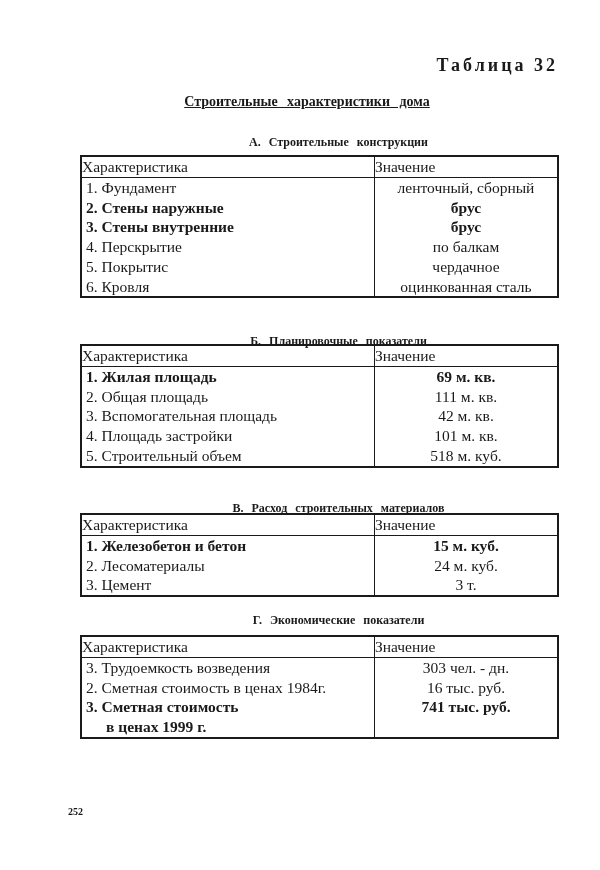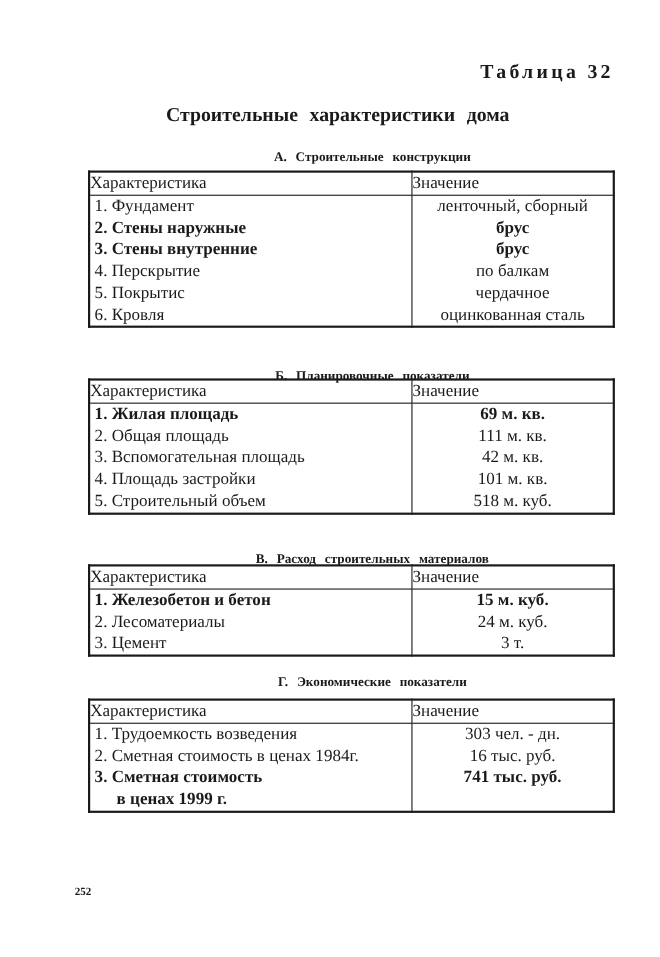--- a/index.html
+++ b/index.html
@@ -22,25 +22,26 @@
       font-size: 18px;
       font-weight: bold;
       letter-spacing: 3px;
     }
     .page-title {
       position: absolute;
       top: 94px;
       left: 0;
       width: 600px;
       text-align: center;
-      font-size: 18px;
+      font-size: 14px;
       font-weight: bold;
       word-spacing: 6px;
       padding-left: 14px;
       box-sizing: border-box;
+      text-decoration: underline;
     }
     .section {
       position: absolute;
       left: 80px;
       width: 479px;
     }
     .section-title {
       position: absolute;
       left: 0;
       width: 100%;
@@ -196,21 +197,21 @@
   <table class="data-table" style="top:22px;">
     <thead>
       <tr>
         <th class="col-char">Характеристика</th>
         <th class="col-val">Значение</th>
       </tr>
     </thead>
     <tbody>
       <tr>
         <td class="col-char">
-          <span class="cell-line">1. Трудоемкость возведения</span>
+          <span class="cell-line">3. Трудоемкость возведения</span>
           <span class="cell-line">2. Сметная стоимость в ценах 1984г.</span>
           <span class="cell-line bold">3. Сметная стоимость</span>
           <span class="cell-line bold indent">в ценах 1999 г.</span>
         </td>
         <td class="col-val">
           <span class="cell-line">303 чел. - дн.</span>
           <span class="cell-line">16 тыс. руб.</span>
           <span class="cell-line bold">741 тыс. руб.</span>
           <span class="cell-line">&nbsp;</span>
         </td>

